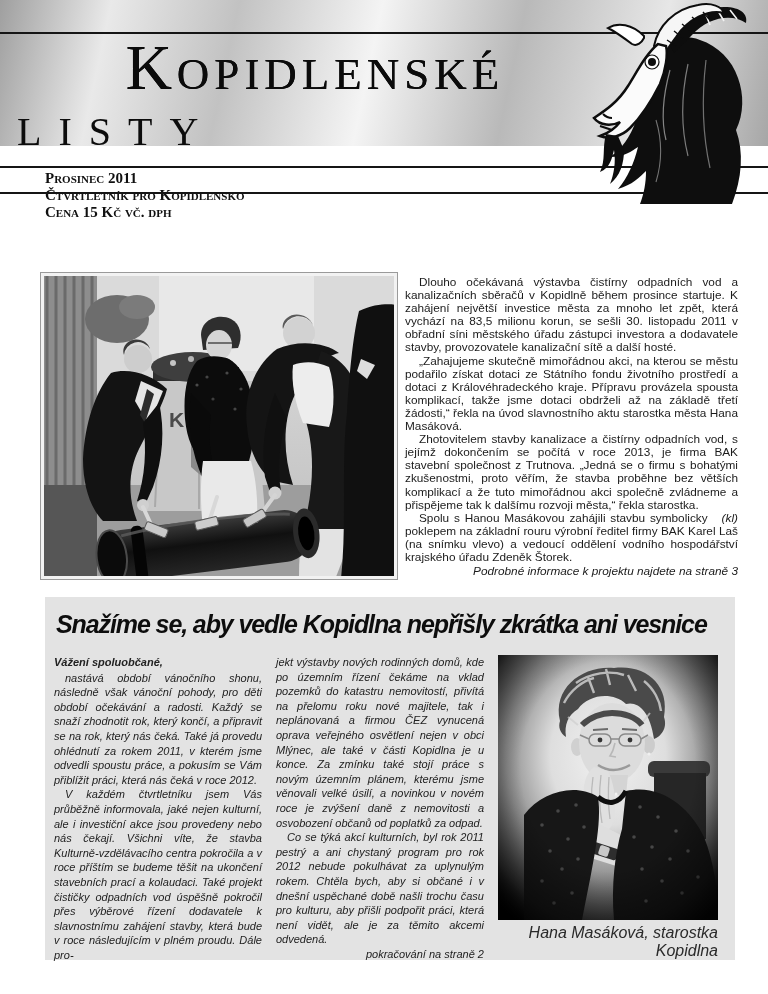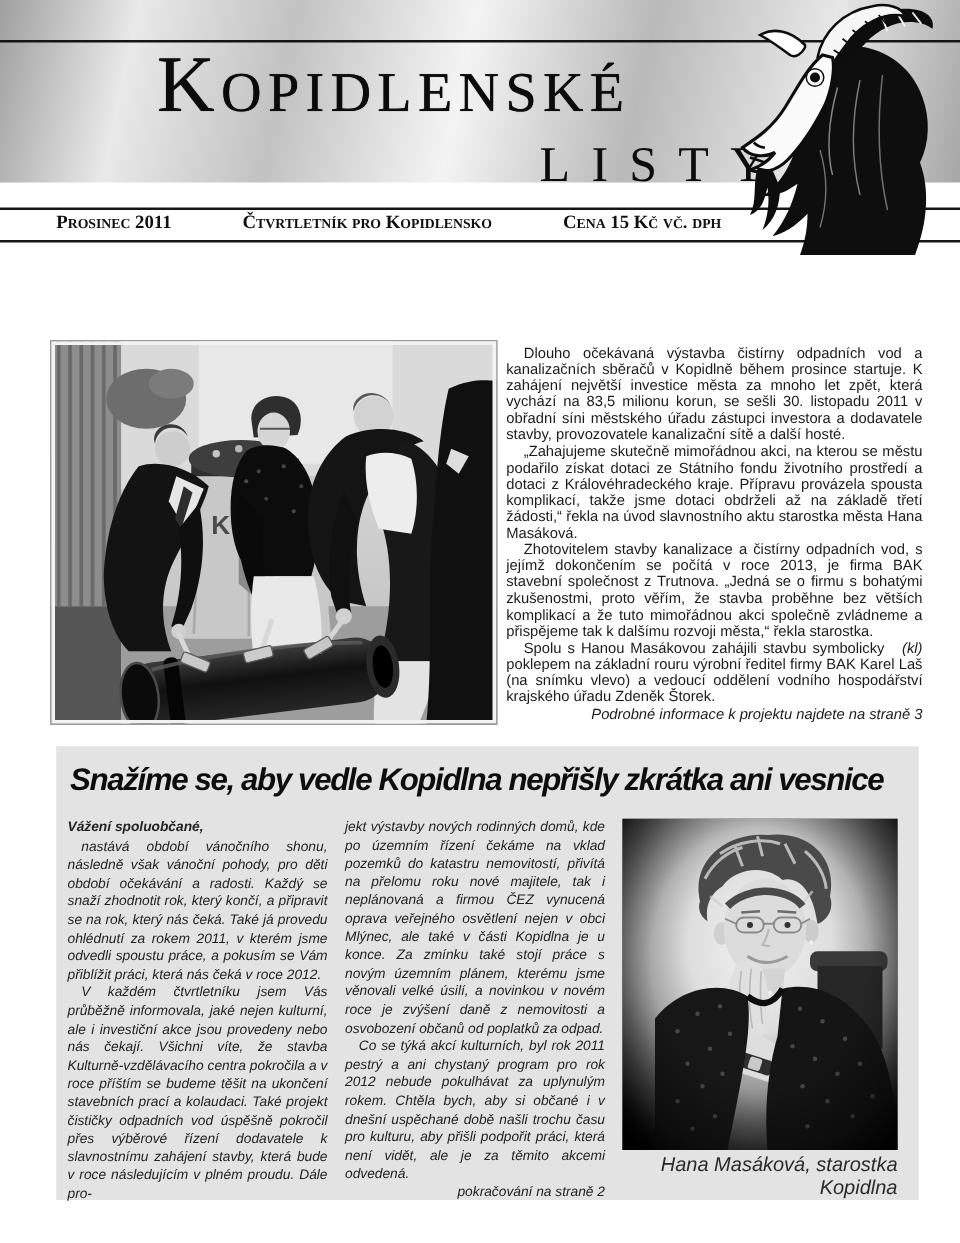--- a/index.html
+++ b/index.html
@@ -6,27 +6,27 @@
   .page{position:relative;width:768px;height:994px;background:#ffffff;overflow:hidden;
         font-family:"Liberation Sans",sans-serif;color:#1c1c1c;}
 
   
   .masthead{position:absolute;left:0;top:0;width:768px;height:146px;
     background:linear-gradient(102deg,#9f9f9f 0%,#e9e9e9 14%,#c2c2c2 30%,#f4f4f4 48%,#b9b9b9 66%,#e7e7e7 84%,#a6a6a6 100%);}
   .m-rule{position:absolute;left:0;right:0;height:2px;background:#151515;}
   .m-title{position:absolute;left:0;top:36px;width:630px;text-align:center;
     font-family:"Liberation Serif",serif;font-variant:small-caps;font-weight:400;
     font-size:64px;letter-spacing:5px;color:#0b0b0b;text-shadow:0 0 .6px #000;line-height:1;}
-  .m-sub{position:absolute;left:0;top:112px;width:630px;text-align:right;
+  .m-sub{position:absolute;left:0;top:112px;width:630px;text-align:left;
     font-family:"Liberation Serif",serif;font-weight:400;font-size:40px;
     letter-spacing:17px;text-indent:17px;color:#0c0c0c;line-height:1;}
   .m-info{position:absolute;left:45px;top:170px;width:532px;display:flex;
     justify-content:space-between;align-items:baseline;
     font-family:"Liberation Serif",serif;font-variant:small-caps;font-weight:700;
-    font-size:15px;color:#101010;}
+    font-size:15px;color:#101010;flex-direction:column;}
   .goat{position:absolute;left:570px;top:0;width:180px;height:204px;}
 
   
   .h1{position:absolute;left:41px;top:212px;width:706px;
     font-size:33px;font-weight:700;letter-spacing:-1.2px;color:#0a0a0a;line-height:1.1;}
   .photo1{position:absolute;left:40px;top:272px;width:356px;height:306px;
     border:1px solid #9a9a9a;box-sizing:content-box;background:#c4c4c4;}
   .photo1 svg{display:block;}
   .a1text{position:absolute;left:405px;top:276px;width:333px;
     font-size:11.8px;line-height:13.1px;text-align:justify;color:#1b1b1b;}

